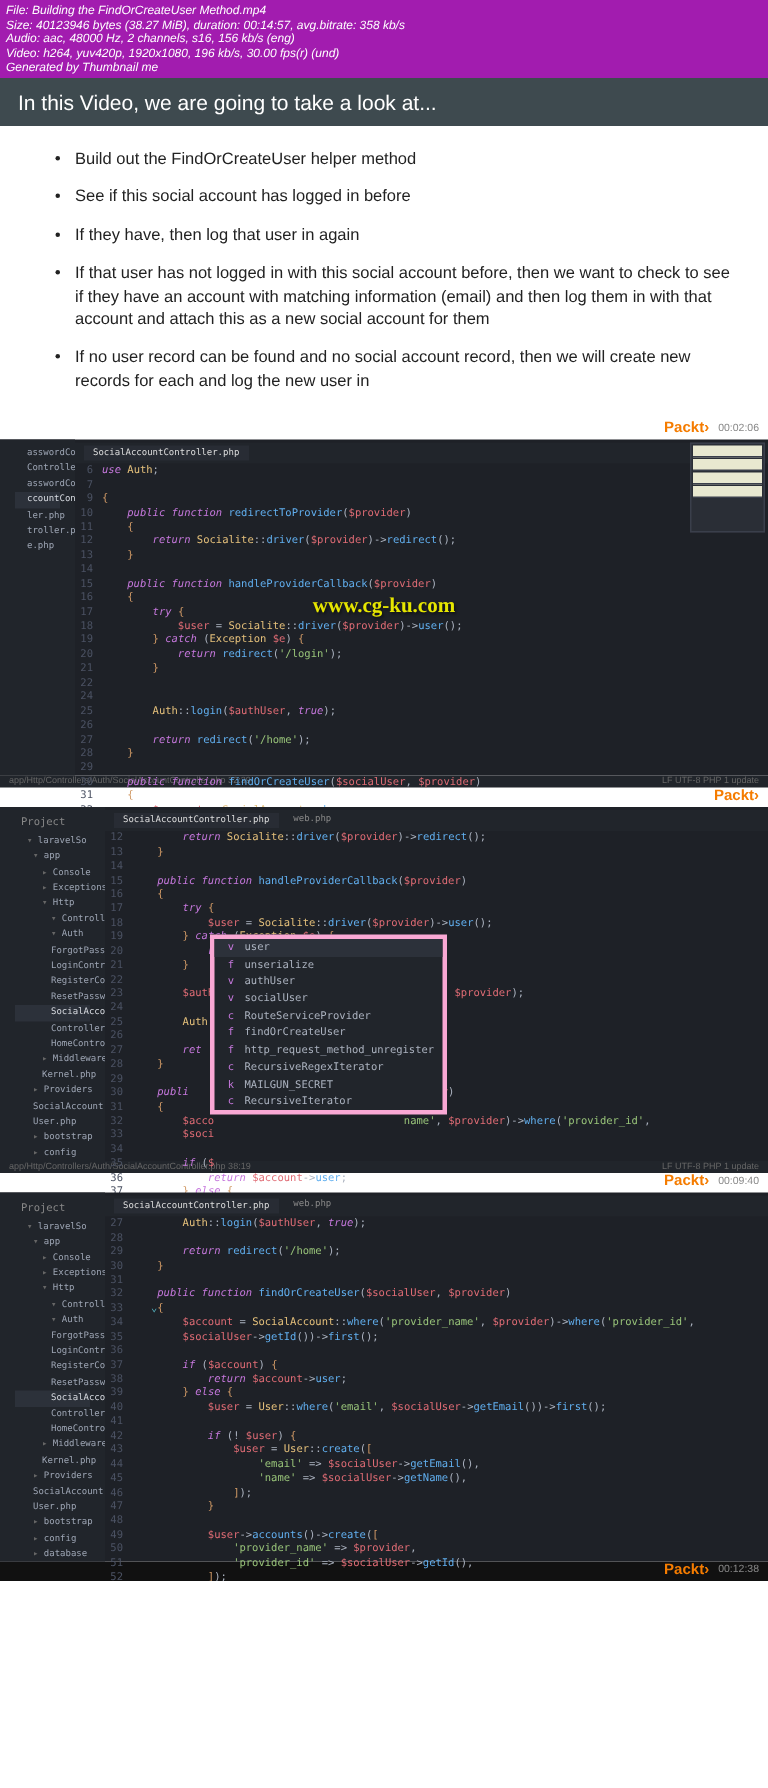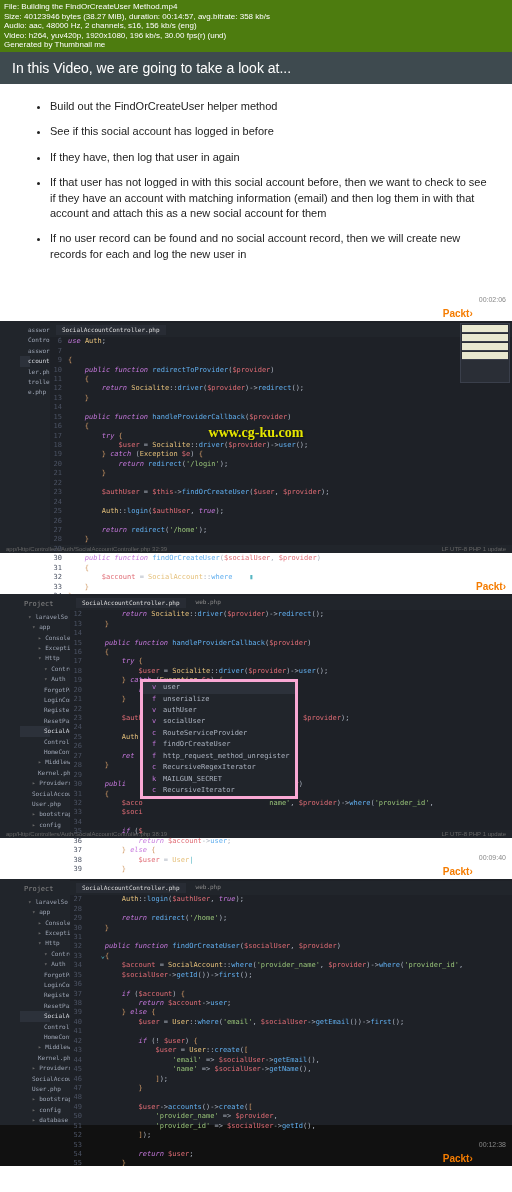--- a/index.html
+++ b/index.html
@@ -1,30 +1,30 @@
 <!DOCTYPE html>
 <html><head>
 <meta charset="utf-8">
 <style>
   * { margin: 0; padding: 0; box-sizing: border-box; }
   body { width: 512px; font-family: Arial, sans-serif; background: #fff; }
 
-  .meta-info { background: #4d7c0f; color: #fff; font-size: 8px; padding: 2px 4px; line-height: 1.2; }
+  .meta-info { background: #a21caf; color: #fff; font-size: 8px; font-style: italic; padding: 2px 4px; line-height: 1.2; }
 
   .slide-header { background: #3e4a4f; color: #fff; padding: 8px 12px; font-size: 14px; }
   .slide-body { background: #fff; padding: 15px 25px 8px 35px; }
   .slide-body ul { list-style: disc; padding-left: 15px; }
   .slide-body li { font-size: 11px; margin-bottom: 10px; line-height: 1.4; color: #222; }
 
   .brand-row { display: flex; justify-content: flex-end; align-items: center; padding: 0 6px 2px 0; }
-  .brand { color: #f57c00; font-size: 10px; font-weight: bold; margin-top: 28px; }
+  .brand { color: #f57c00; font-size: 10px; font-weight: bold; }
   .timestamp { color: #888; font-size: 7px; margin-left: 6px; }
 
   .editor-block { display: flex; background: #1e2127; font-family: Menlo, monospace; font-size: 7px; position: relative; }
-  .sidebar { width: 70px; background: #21252b; color: #666; padding: 4px 20px; font-size: 6px; line-height: 1.4; overflow: hidden; }
+  .sidebar { width: 70px; background: #21252b; color: #666; padding: 4px 10px; font-size: 6px; line-height: 1.4; overflow: hidden; }
   .sidebar-title { color: #888; padding: 2px 4px; font-size: 7px; }
   .tree-item { color: #9da5b4; padding: 1px 0 1px 8px; white-space: nowrap; }
   .tree-item.folder::before { content: "▸ "; color: #666; }
   .tree-item.open::before { content: "▾ "; }
   .tree-item.file::before { content: ""; }
   .tree-item.selected { background: #2c313a; color: #d7dae0; }
   .tree-item.l1 { padding-left: 12px; }
   .tree-item.l2 { padding-left: 18px; }
   .tree-item.l3 { padding-left: 24px; }
 
@@ -103,21 +103,20 @@
         <div class="line"><span class="gutter">13</span>    <span class="brace">}</span></div>
         <div class="line"><span class="gutter">14</span></div>
         <div class="line"><span class="gutter">15</span>    <span class="kw">public function</span> <span class="fn">handleProviderCallback</span>(<span class="var">$provider</span>)</div>
         <div class="line"><span class="gutter">16</span>    <span class="brace">{</span></div>
         <div class="line"><span class="gutter">17</span>        <span class="kw">try</span> <span class="brace">{</span></div>
         <div class="line"><span class="gutter">18</span>            <span class="var">$user</span> = <span class="type">Socialite</span>::<span class="fn">driver</span>(<span class="var">$provider</span>)-&gt;<span class="fn">user</span>();</div>
         <div class="line"><span class="gutter">19</span>        <span class="brace">}</span> <span class="kw">catch</span> (<span class="type">Exception</span> <span class="var">$e</span>) <span class="brace">{</span></div>
         <div class="line"><span class="gutter">20</span>            <span class="kw">return</span> <span class="fn">redirect</span>(<span class="str">'/login'</span>);</div>
         <div class="line"><span class="gutter">21</span>        <span class="brace">}</span></div>
         <div class="line"><span class="gutter">22</span></div>
-        <div class="line"><span class="gutter">23</span>        <span class="var">$authUser</span> = <span class="var">$this</span>-&gt;<span class="fn">findOrCreateUser</span>(<span class="var">$user</span>, <span class="var">$provider</span>);</div>
         <div class="line"><span class="gutter">24</span></div>
         <div class="line"><span class="gutter">25</span>        <span class="type">Auth</span>::<span class="fn">login</span>(<span class="var">$authUser</span>, <span class="kw">true</span>);</div>
         <div class="line"><span class="gutter">26</span></div>
         <div class="line"><span class="gutter">27</span>        <span class="kw">return</span> <span class="fn">redirect</span>(<span class="str">'/home'</span>);</div>
         <div class="line"><span class="gutter">28</span>    <span class="brace">}</span></div>
         <div class="line"><span class="gutter">29</span></div>
         <div class="line"><span class="gutter">30</span>    <span class="kw">public function</span> <span class="fn">findOrCreateUser</span>(<span class="var">$socialUser</span>, <span class="var">$provider</span>)</div>
         <div class="line"><span class="gutter">31</span>    <span class="brace">{</span></div>
         <div class="line"><span class="gutter">32</span>        <span class="var">$account</span> = <span class="type">SocialAccount</span>::<span class="fn">where</span>    <span class="op">▮</span></div>
         <div class="line"><span class="gutter">33</span>    <span class="brace">}</span></div>

